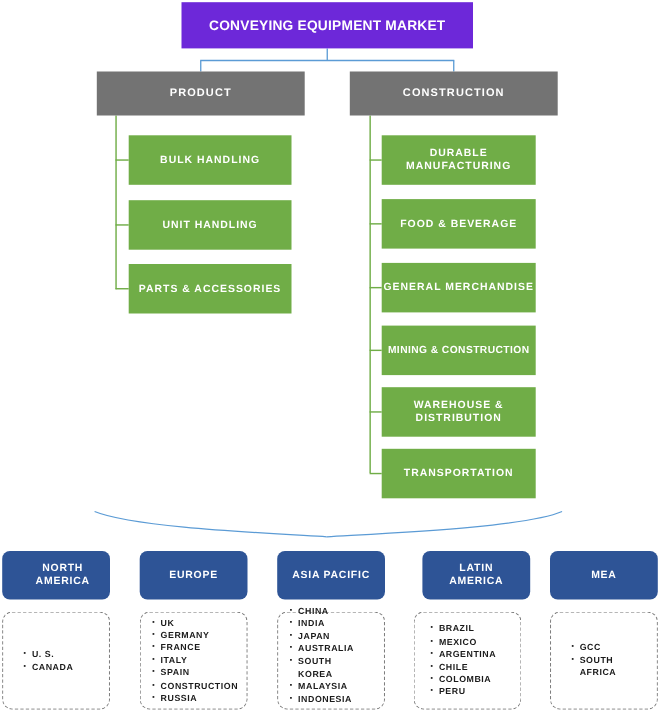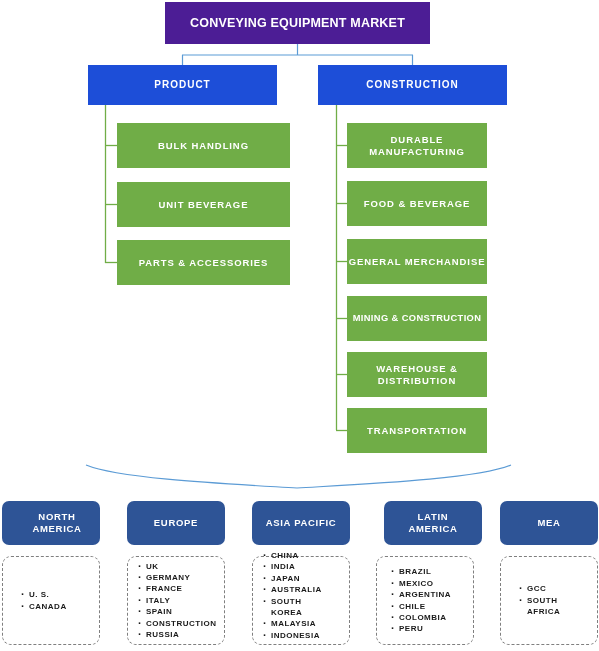--- a/index.html
+++ b/index.html
@@ -31,43 +31,43 @@
     font-weight: bold;
     letter-spacing: 0.6px;
     line-height: 1.18;
     white-space: pre-line;
   }
 
   
   .root {
     left: 165px; top: 2px;
     width: 265px; height: 42px;
-    background: #4c1d95;
+    background: #6d28d9;
     font-size: 12.5px;
     letter-spacing: 0.2px;
   }
 
   
   .cat {
     width: 189px; height: 40px;
-    background: #1d4ed8;
+    background: #737373;
     font-size: 10px;
     letter-spacing: 1px;
   }
   .cat-product { left: 88px; top: 65px; }
   .cat-application { left: 318px; top: 65px; }
 
   
   .leaf {
     background: #70ad47;
     font-size: 9.5px;
     letter-spacing: 0.9px;
     height: 45px;
   }
-  .leaf-left { left: 117px; width: 173px; }
+  .leaf-left { left: 117px; width: 148px; }
   .leaf-right { left: 347px; width: 140px; }
 
   .lp0 { top: 123px; }
   .lp1 { top: 182px; }
   .lp2 { top: 240px; }
 
   .la0 { top: 123px; }
   .la1 { top: 181px; }
   .la2 { top: 239px; }
   .la3 { top: 296px; }
@@ -191,21 +191,21 @@
   <span>PRODUCT</span>
 </div>
 <div class="node cat cat-application">
   <span>CONSTRUCTION</span>
 </div>
 
 <div class="node leaf leaf-left lp0">
   <span>BULK HANDLING</span>
 </div>
 <div class="node leaf leaf-left lp1">
-  <span>UNIT BEVERAGE</span>
+  <span>UNIT HANDLING</span>
 </div>
 <div class="node leaf leaf-left lp2">
   <span>PARTS &amp; ACCESSORIES</span>
 </div>
 
 <div class="node leaf leaf-right la0">
   <span>DURABLE
 MANUFACTURING</span>
 </div>
 <div class="node leaf leaf-right la1">

